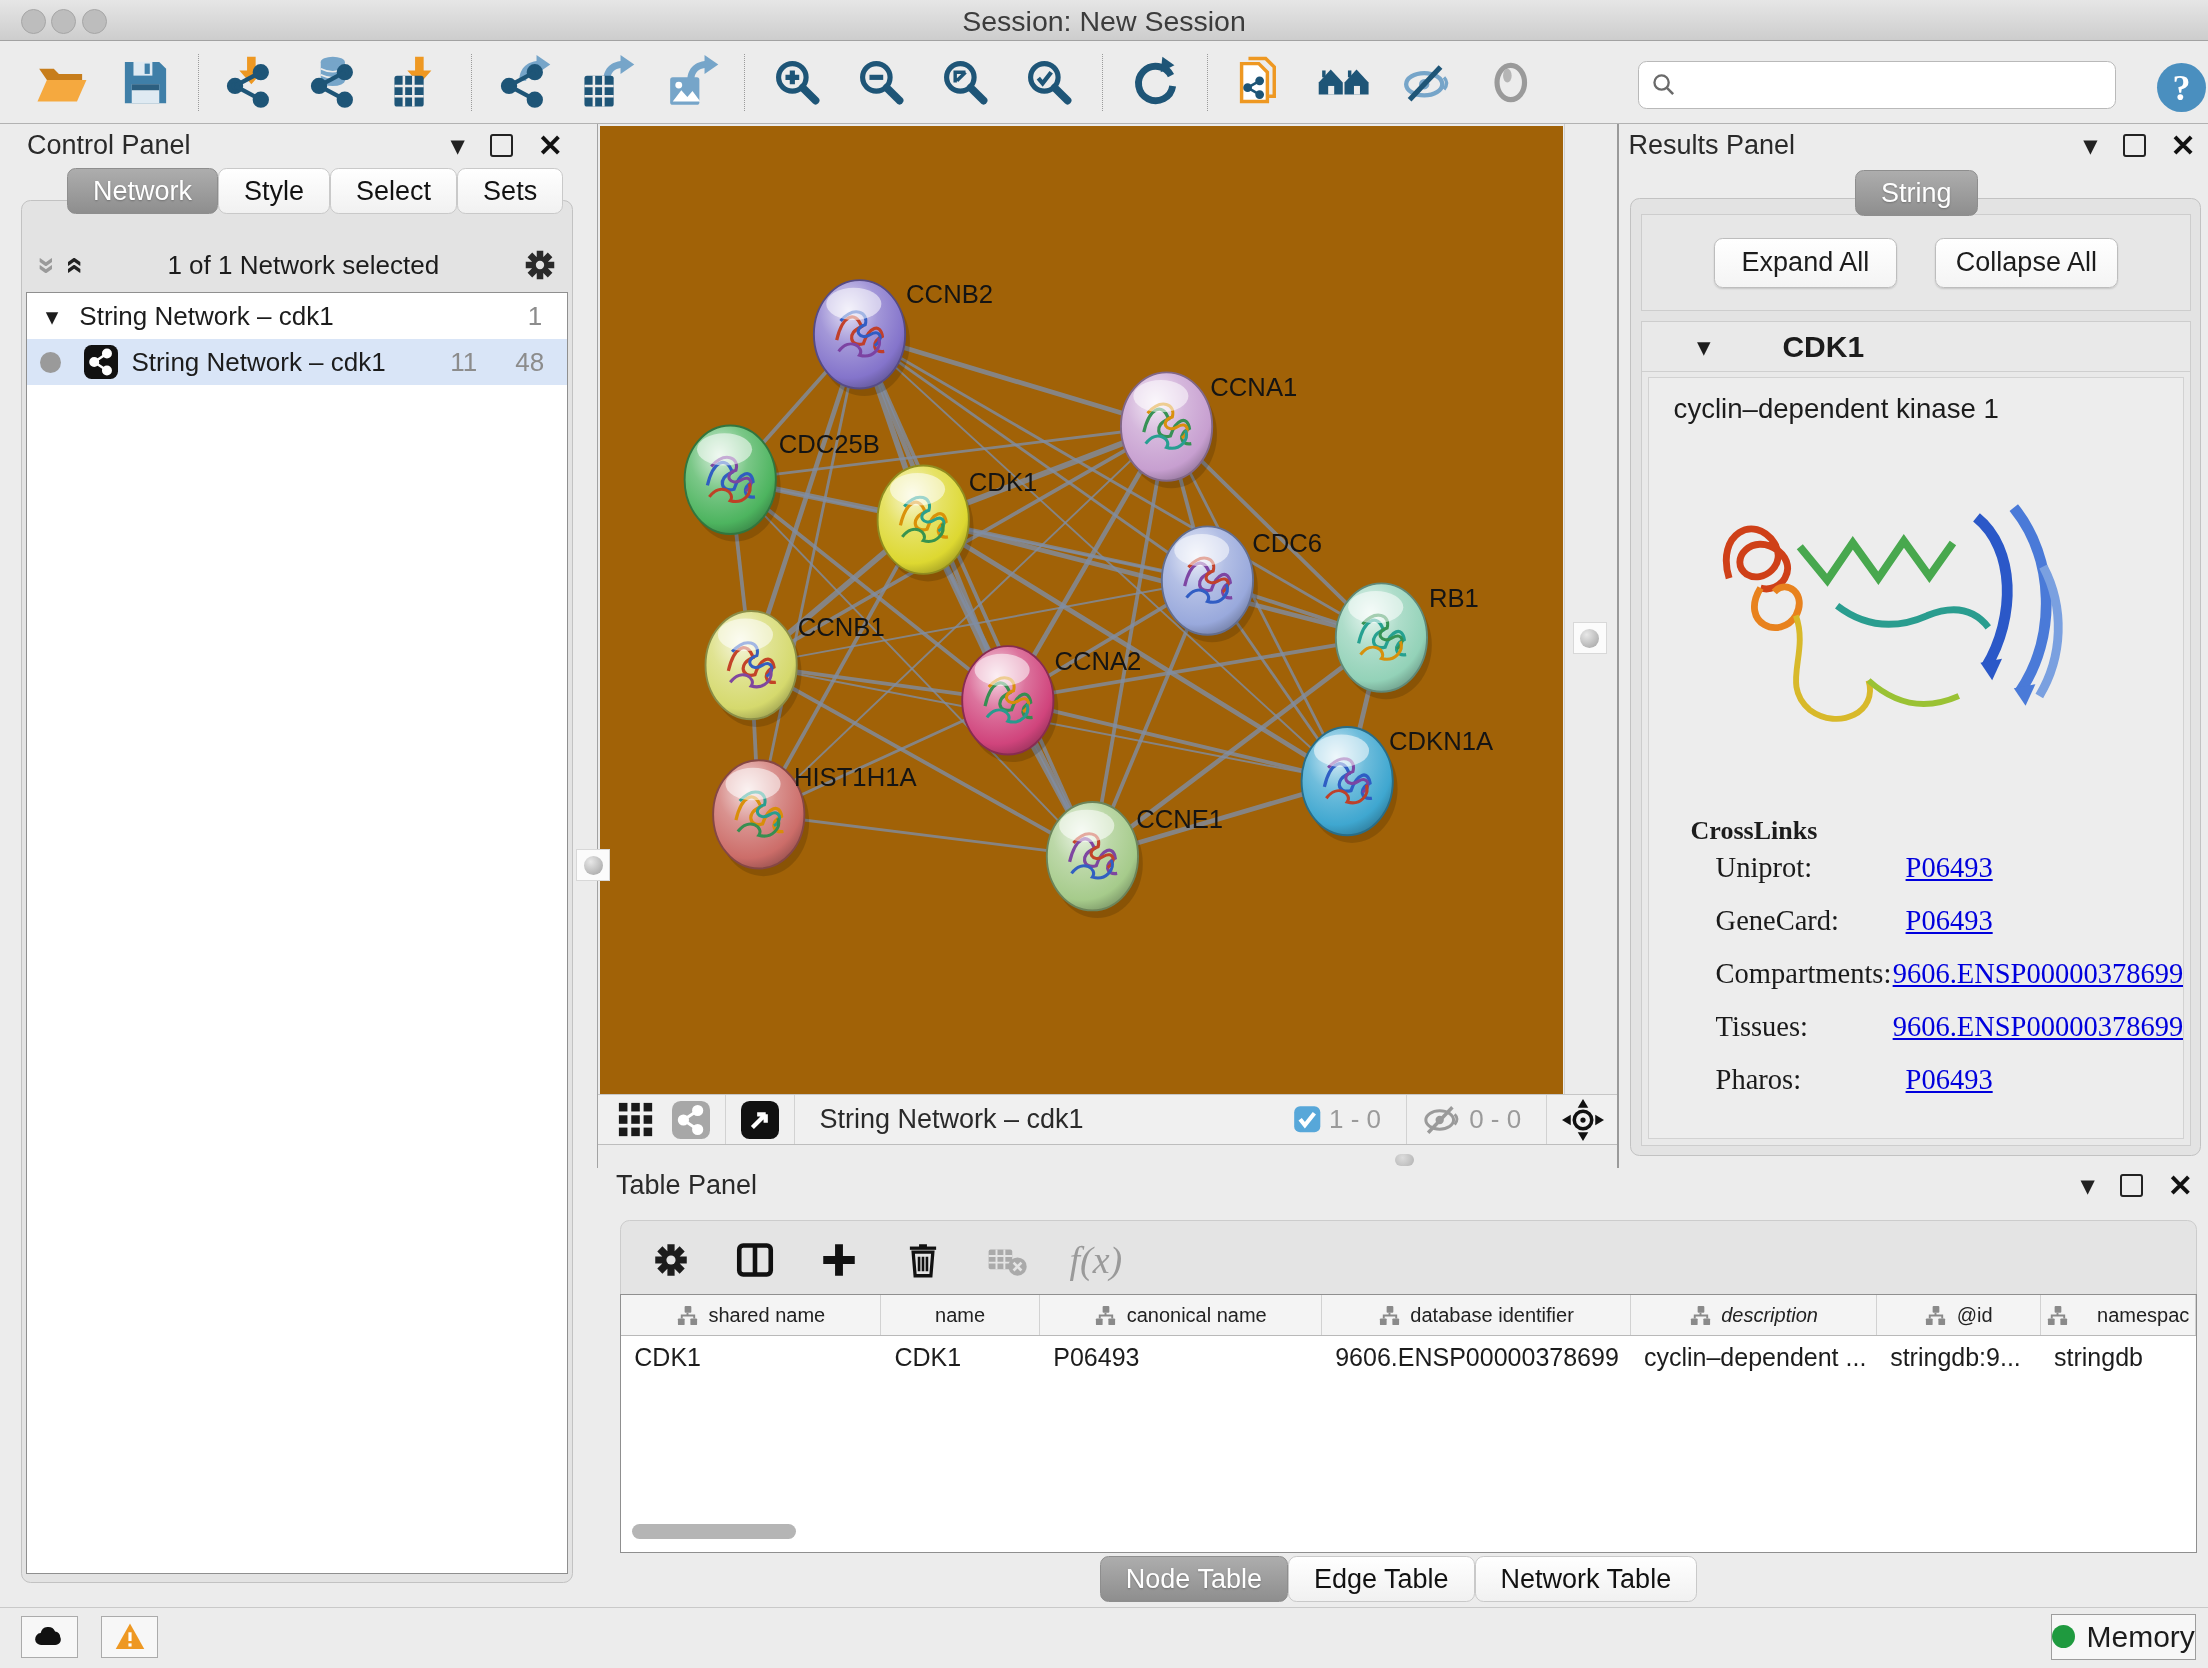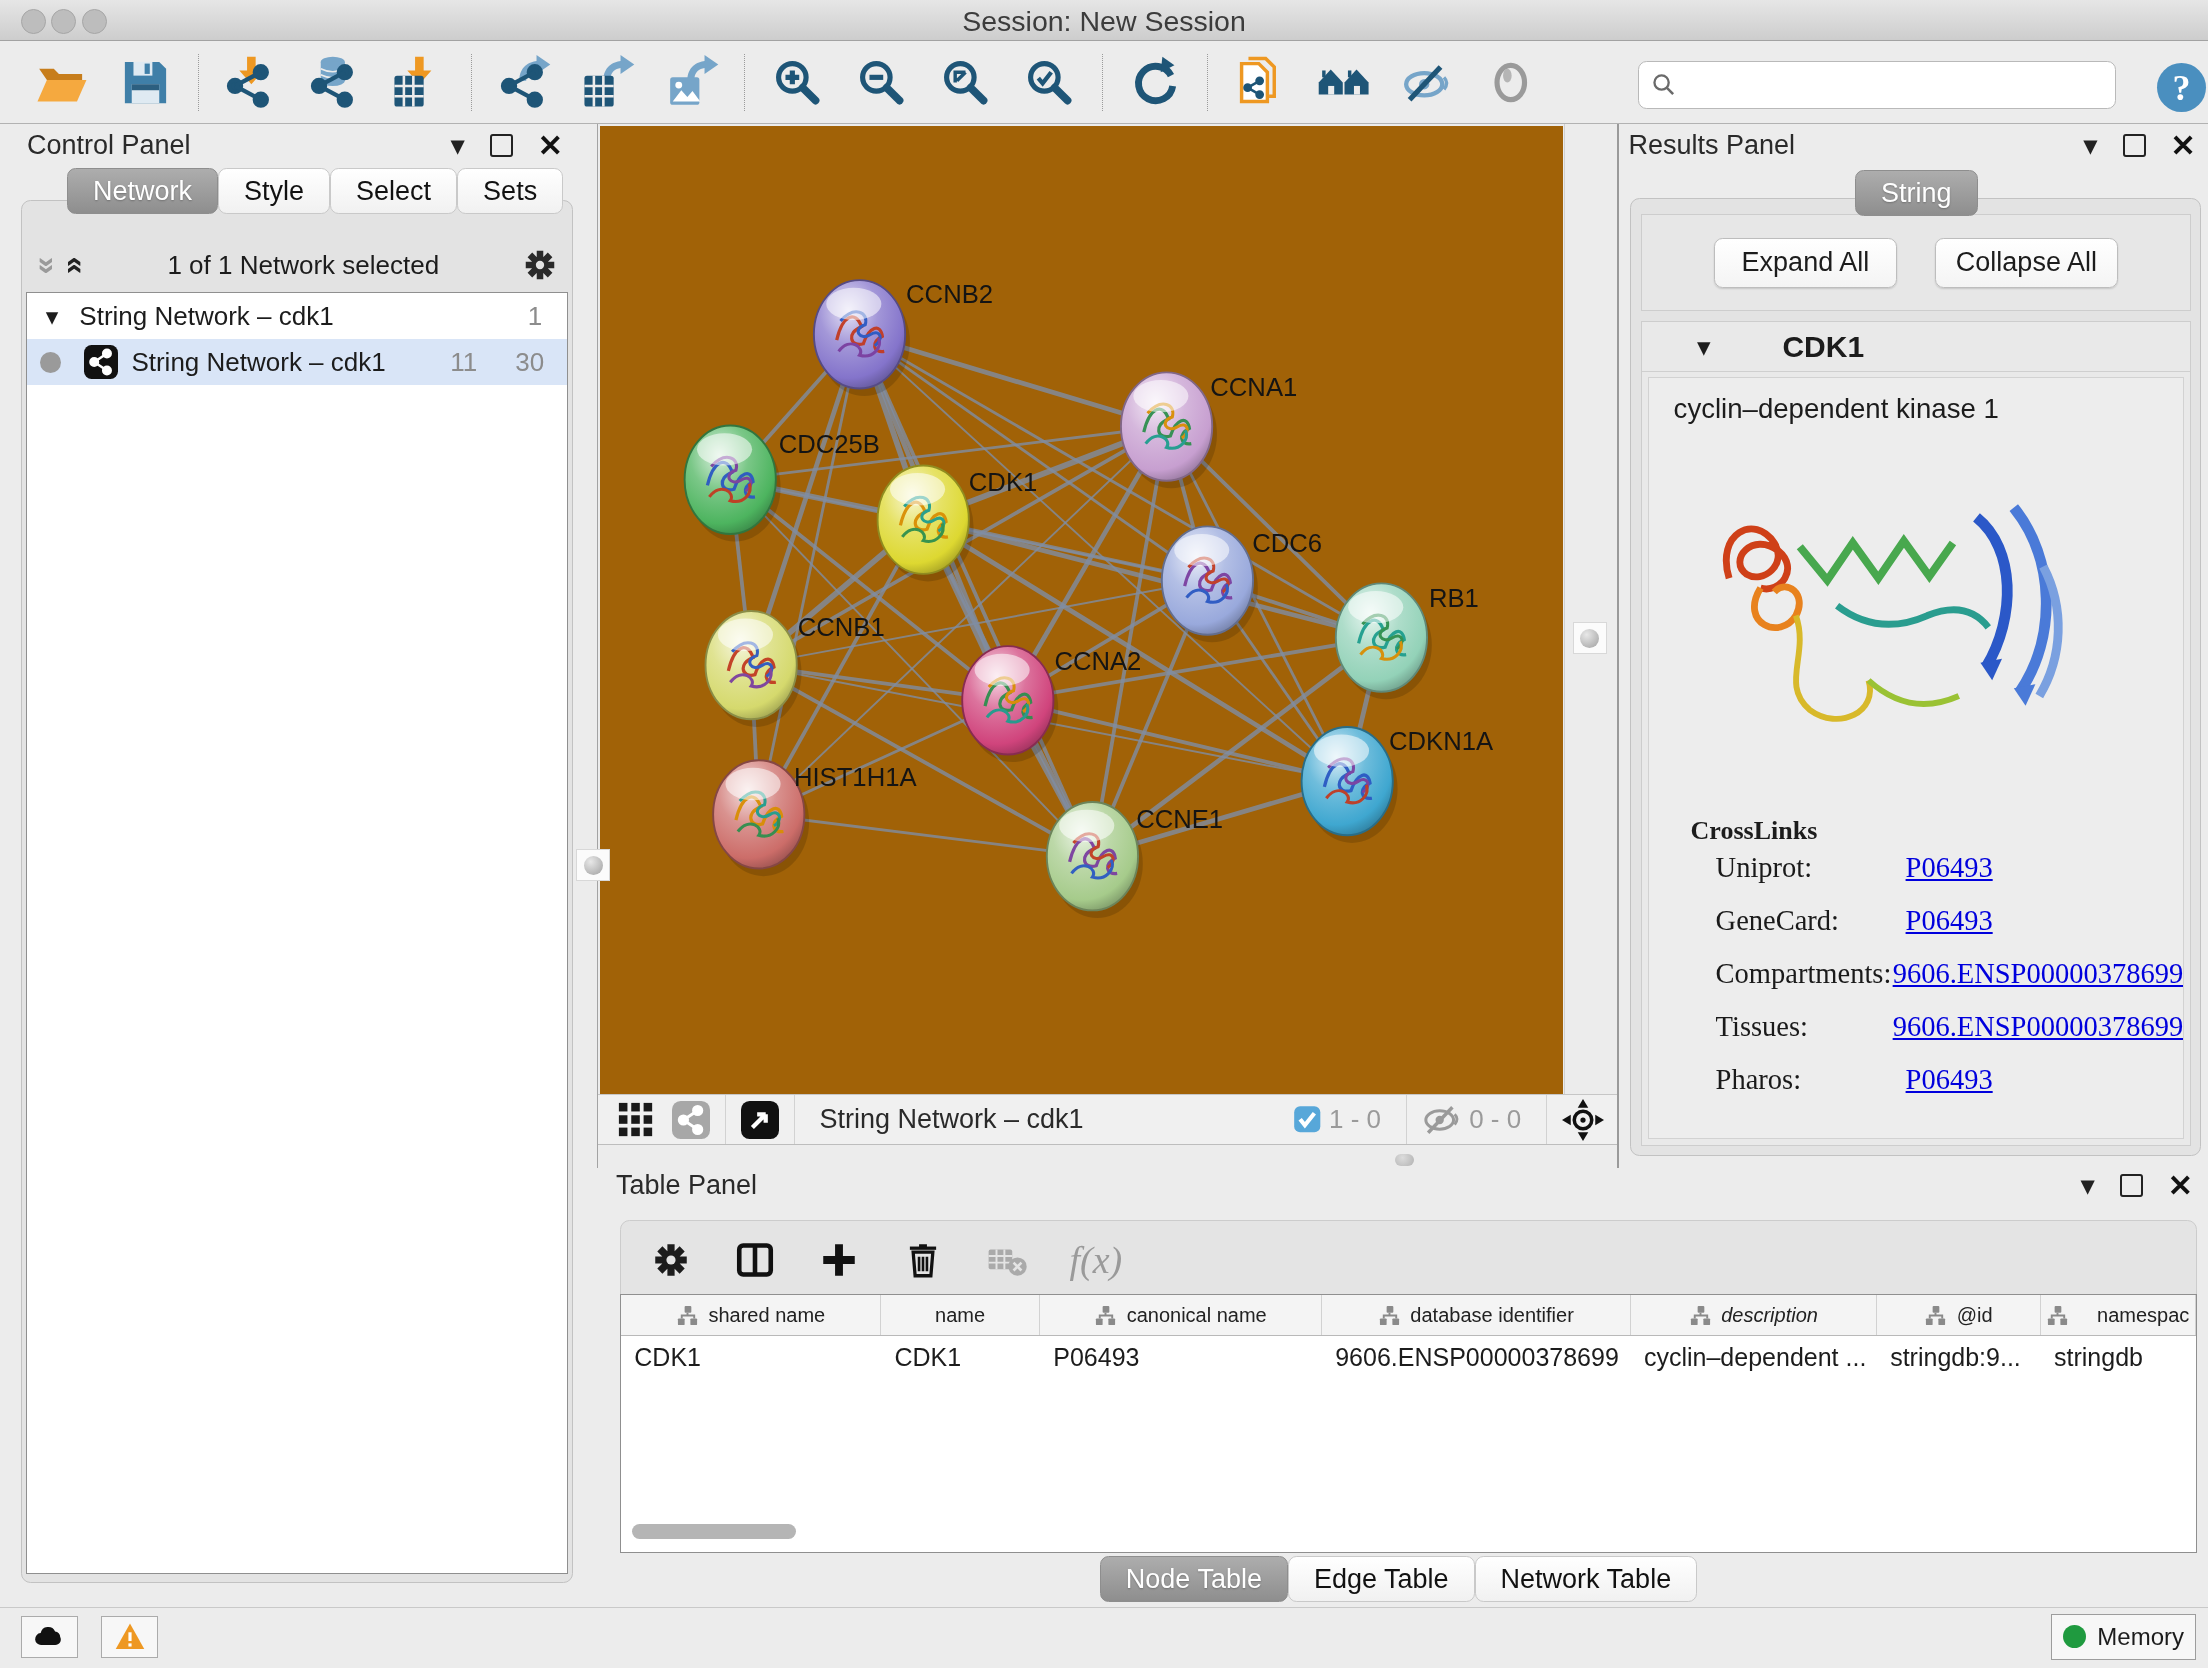--- a/index.html
+++ b/index.html
@@ -103,21 +103,21 @@
   .trow{display:flex;height:42px;}
   .td{font-size:25px;display:flex;align-items:center;padding-left:13.3px;box-sizing:border-box;
     overflow:hidden;white-space:nowrap;}
   .hthumb{position:absolute;left:11.4px;bottom:13.3px;width:164px;height:14.3px;border-radius:7.6px;background:#b5b5b5;}
   .tp-tabs{position:absolute;left:0;right:8px;top:388px;display:flex;justify-content:center;}
   
   .bottombar{position:absolute;left:0;top:1607px;width:2208px;height:61px;background:#ececec;border-top:1.9px solid #c9c9c9;}
   .bb-btn{position:absolute;top:7.6px;width:55px;height:40px;background:#f7f7f7;border:1.9px solid #ababab;
     display:flex;align-items:center;justify-content:center;}
   .memory-btn{position:absolute;left:2051px;top:5.7px;width:143px;height:44px;background:#f7f7f7;
-    border:1.9px solid #9d9d9d;display:flex;align-items:center;justify-content:center;gap:11.4px;font-size:24px;}
+    border:1.9px solid #9d9d9d;display:flex;align-items:center;justify-content:center;gap:11.4px;font-size:30px;}
   .mem-dot{width:23px;height:23px;border-radius:50%;background:#1f9a3f;}
   text.node-label{font-family:"Liberation Sans",sans-serif;font-size:27px;fill:#141414;}
 </style>
 </head>
 <body>
 
 <div class="stage">
 
   <div class="titlebar">
     <span class="tl" style="left:21px"></span>
@@ -355,21 +355,21 @@
             <g stroke="#fff" stroke-width="3" fill="#fff">
               <circle cx="12" cy="20" r="4.4"></circle>
                 <circle cx="27" cy="10" r="4.4"></circle>
                 <circle cx="27" cy="30" r="4.4"></circle>
               <path d="M12 20l15-10M12 20l15 10" fill="none"></path>
               </g>
           </svg>
           <span>String Network – cdk1</span>
           <span style="flex:1"></span>
           <span class="cnt" style="margin-right:38px">11</span>
-          <span class="cnt" style="margin-right:23px">30</span>
+          <span class="cnt" style="margin-right:23px">48</span>
         </div>
       </div>
     </div>
   </div>
 
   <div class="canvas-area">
     <div class="net-white">
       <svg id="netsvg" width="963" height="968" viewBox="0 0 1013 1018">
           <defs>
             <radialGradient id="g0" cx="38%" cy="28%" r="80%">

